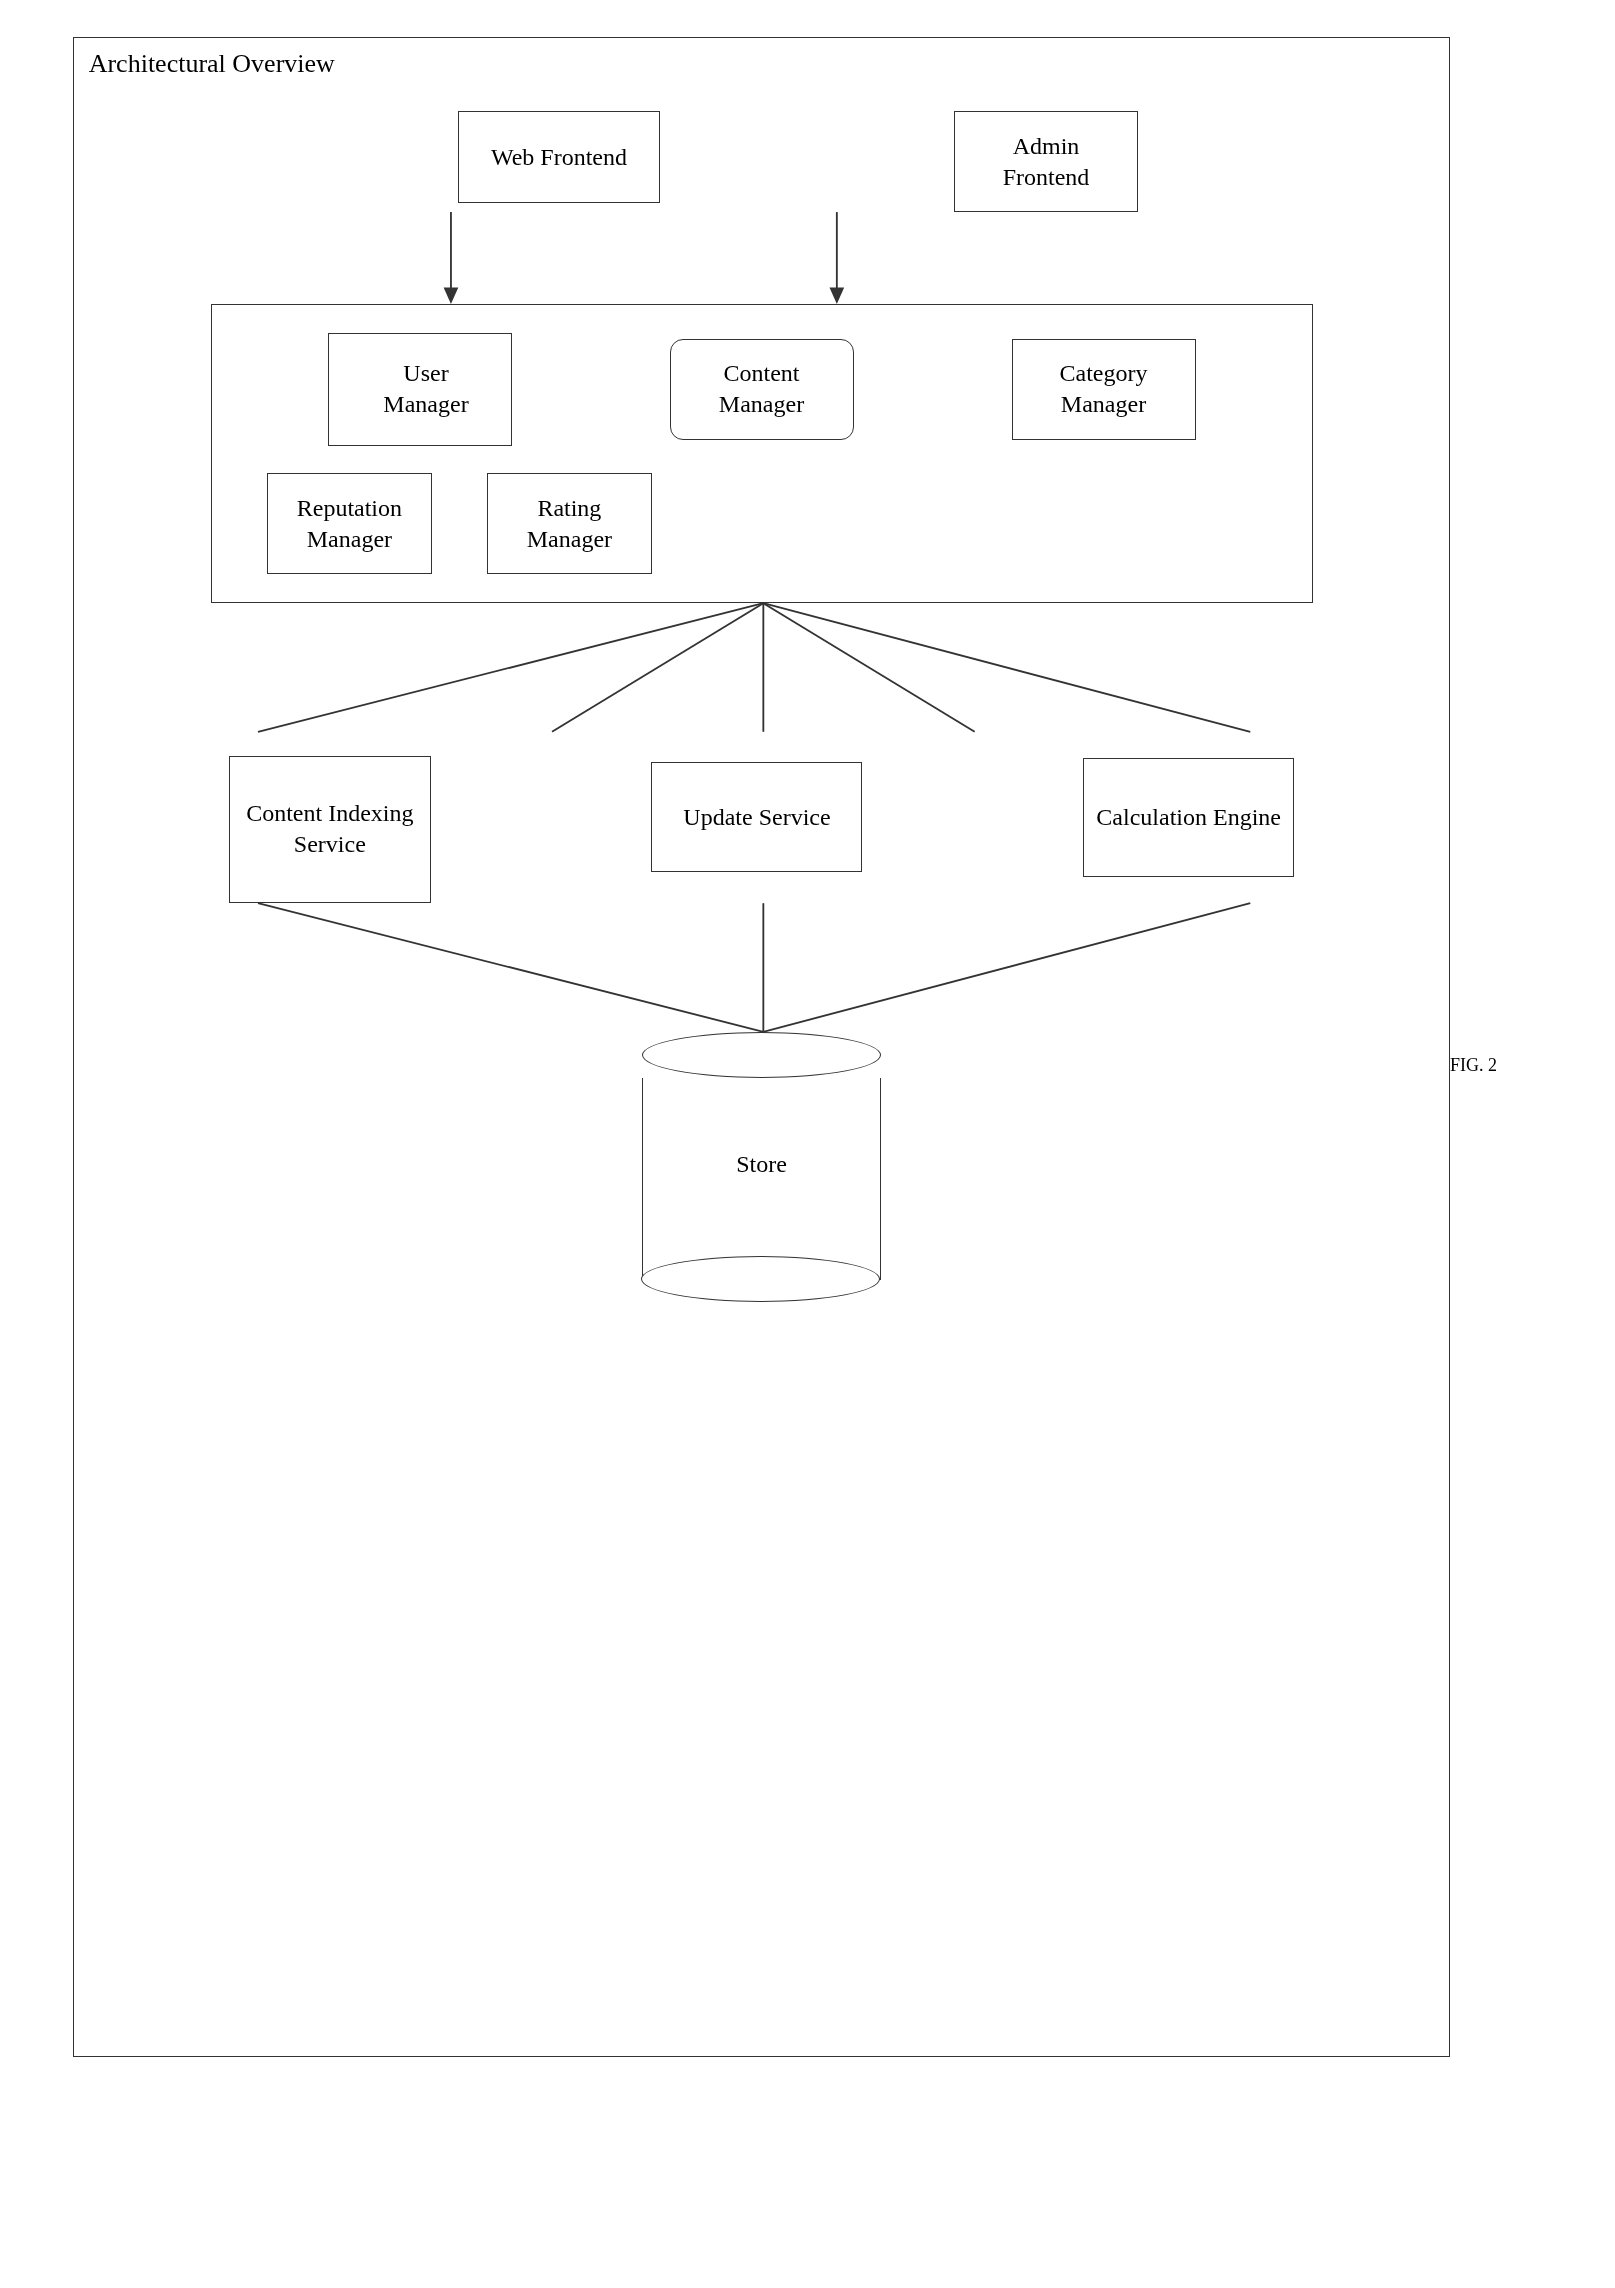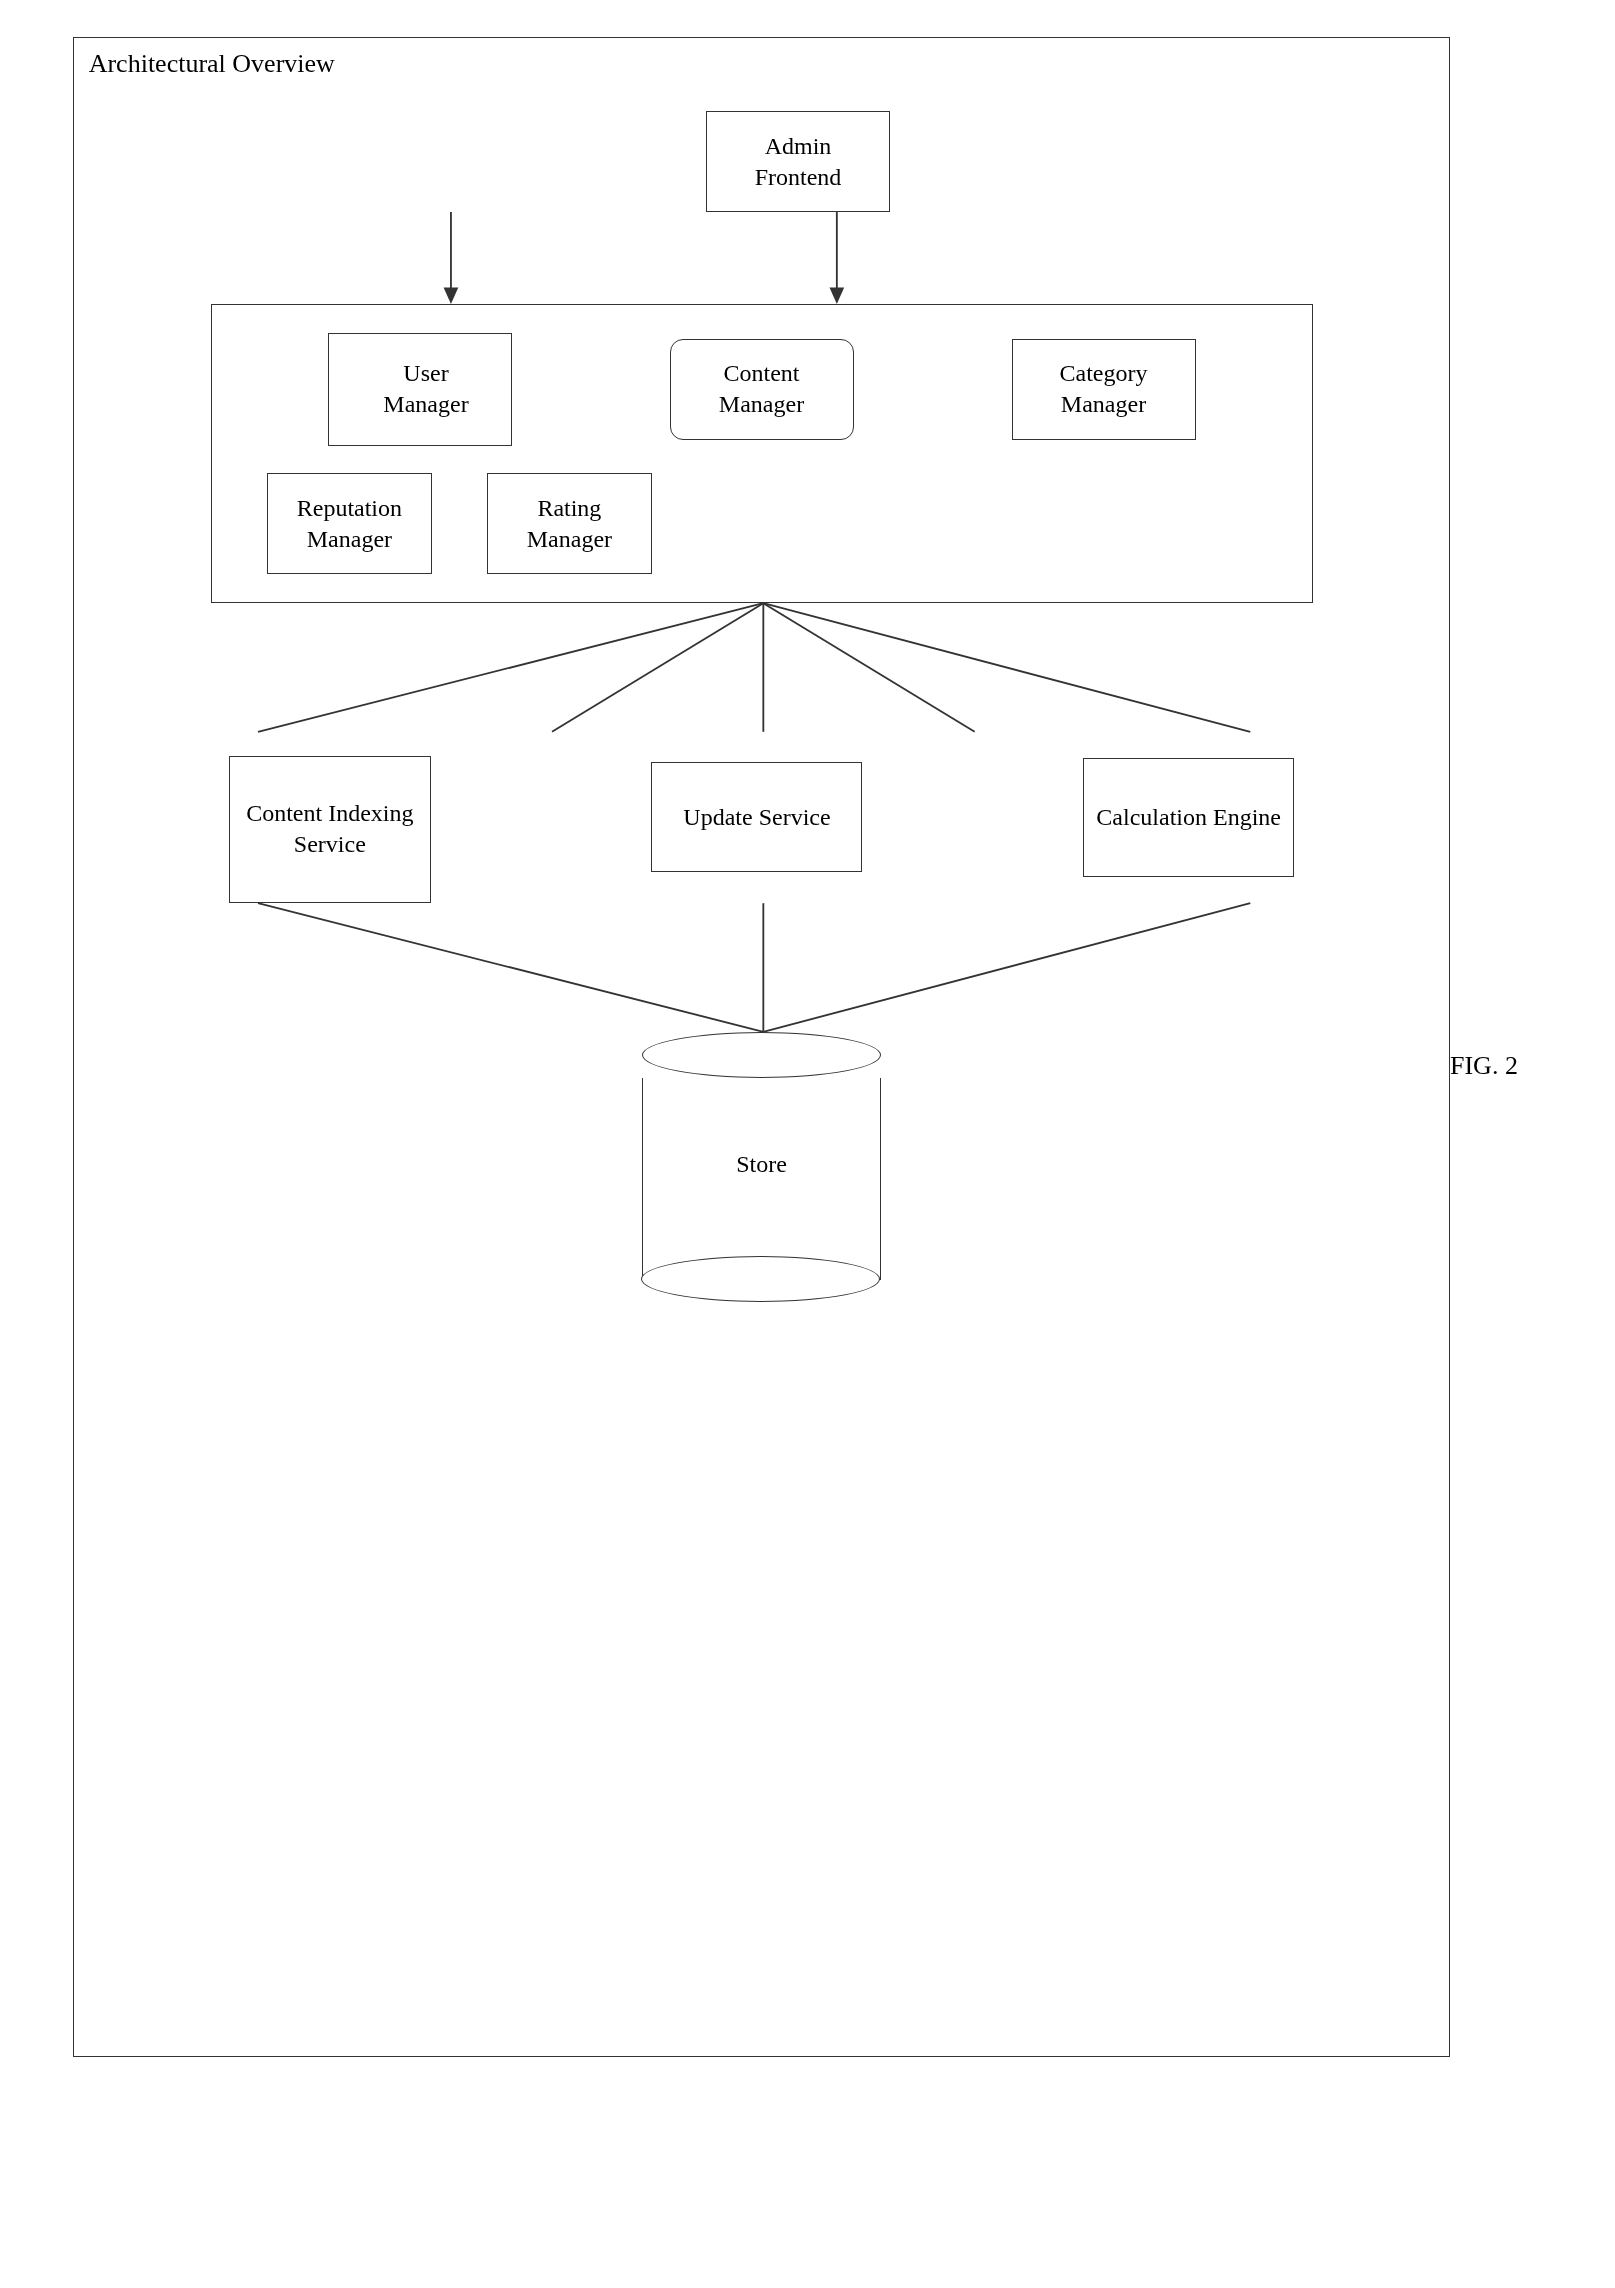--- a/index.html
+++ b/index.html
@@ -195,41 +195,44 @@
       left: -1.8px;
     }
 
     .cylinder-label {
       font-size: 24px;
       text-align: center;
       margin-bottom: 27.5px;
     }
 
     .fig-label {
-      font-size: 26px;
+      font-size: 18px;
       margin-top: 37px;
       font-weight: normal;
     }
 
     .diagram-wrapper {
       position: relative;
       width: 1377px;
     }
   </style>
 </head>
 <body>
 
 <div class="page-container">
   <div class="diagram-wrapper">
     <div class="diagram-outer">
       <span class="diagram-title">Architectural Overview</span>
 
       <div class="diagram-content">
 
         <div style="display:flex; flex-direction:row; justify-content:center; gap:294px; width:100%; margin-bottom:0; padding-left:73px;">
+          <div class="box box-web-frontend">
+            <span>Web Frontend</span>
+          </div>
           <div class="box box-admin-frontend">
             <span style="white-space:pre-line;">Admin
 Frontend</span>
           </div>
         </div>
 
         <div style="height: 92px; width: 100%; position:relative;">
 
           <svg style="position:absolute;top:0;left:0;width:100%;height:100%;overflow:visible;" viewBox="0 0 1416 100" width="1300" height="92">
 

